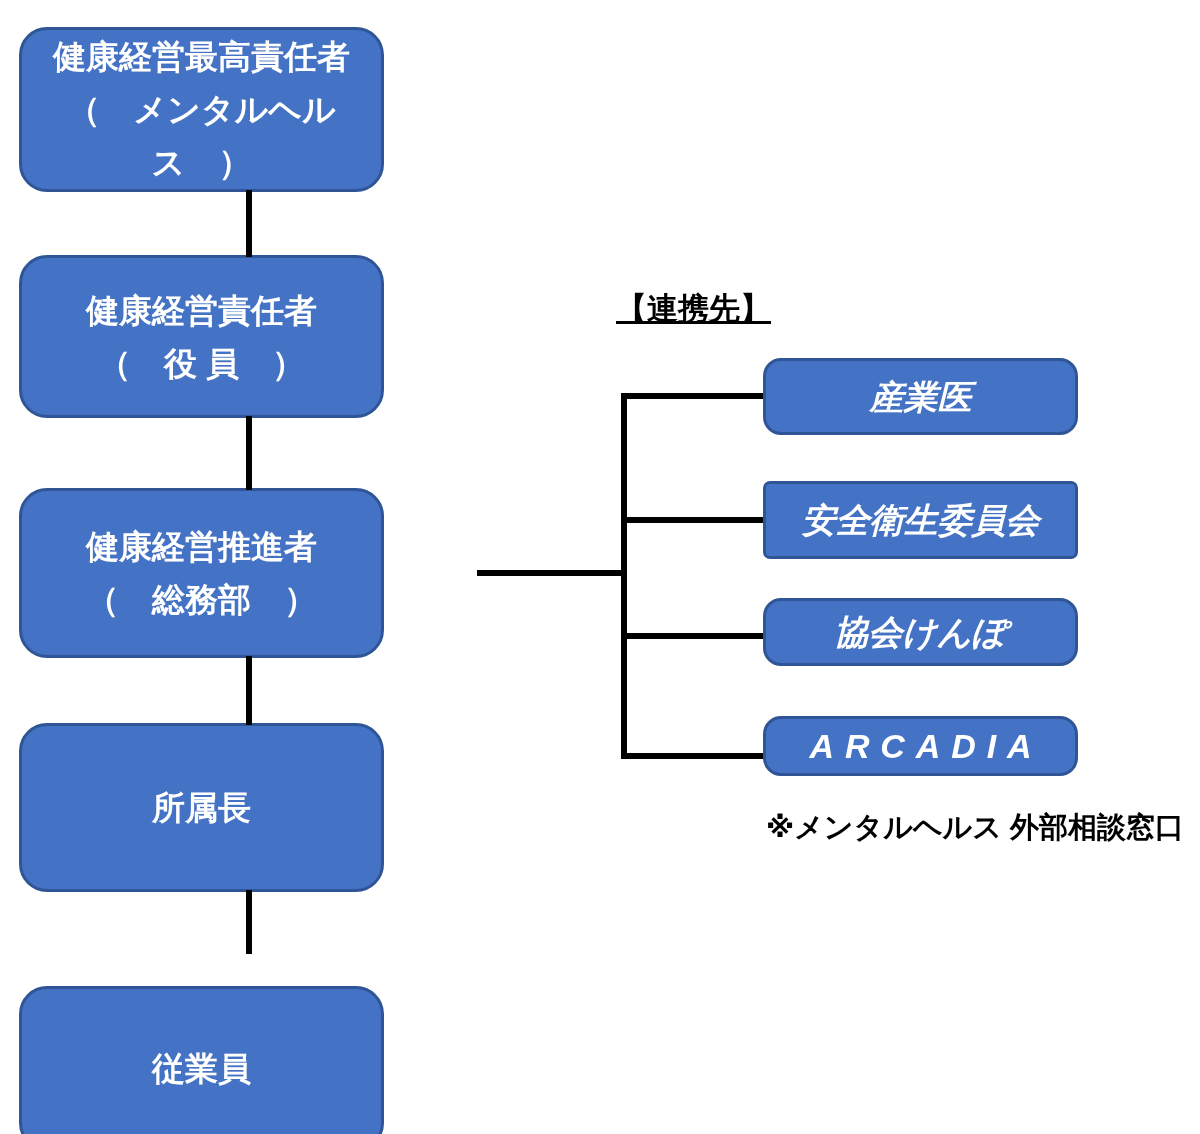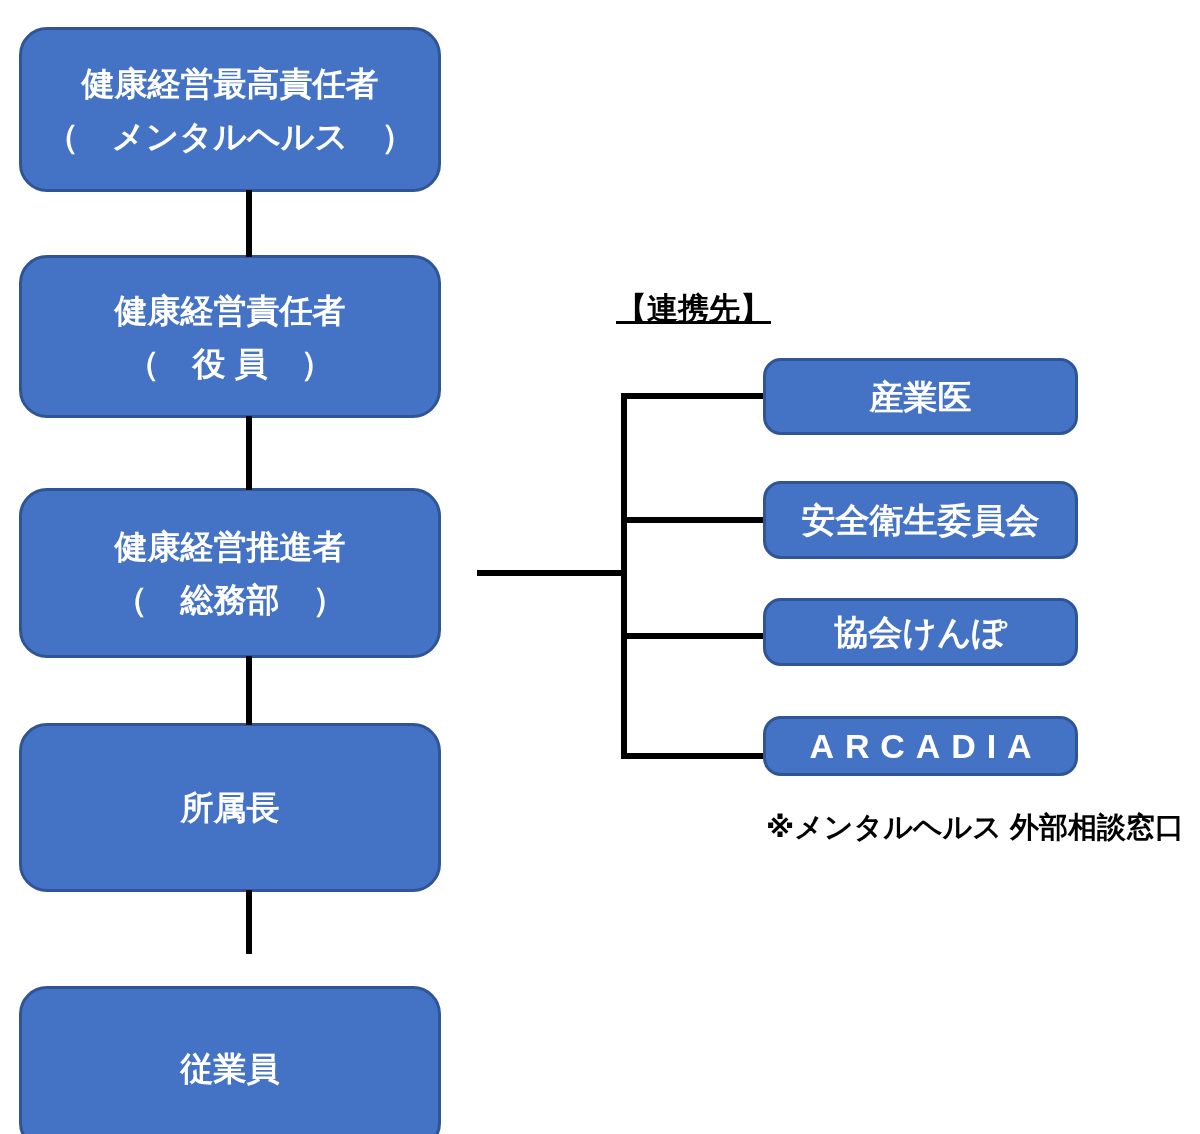--- a/index.html
+++ b/index.html
@@ -17,28 +17,28 @@
     box-sizing:border-box;
     background:var(--box-fill,#4472C4);
     border:3px solid var(--box-border,#2F5597);
     color:var(--box-text,#ffffff);
     display:flex;flex-direction:column;
     align-items:center;justify-content:center;
     text-align:center;
     font-weight:bold;
   }
   .lbox{
-    left:19px;width:422px;
+    left:19px;width:365px;
     border-radius:28px;
     font-size:33px;line-height:53px;
   }
   .rbox{
     left:763px;width:315px;
     border-radius:18px;
-    font-size:34px;line-height:40px;
+    font-size:34px;line-height:40px;font-style:italic;
   }
   .arcadia-label{letter-spacing:0.32em;margin-left:0.32em;}
   
   .line{position:absolute;background:var(--connector,#000000);}
   .vline{width:6px;}
   .hline{height:6px;}
   
   .label{
     position:absolute;
     color:var(--label-text,#000000);
@@ -87,21 +87,21 @@
   <div class="line hline" style="left:621px;top:517px;width:145px;"></div>
   <div class="line hline" style="left:621px;top:633px;width:145px;"></div>
   <div class="line hline" style="left:621px;top:753px;width:145px;"></div>
 
   <div class="label partners-header">【連携先】</div>
 
   <div class="node rbox" style="top:358px;height:77px;">
     <div>産業医</div>
   </div>
 
-  <div class="node rbox" style="top:481px;height:78px;">
+  <div class="node rbox" style="top:481px;height:78px;border-radius:7px;">
     <div>安全衛生委員会</div>
   </div>
 
   <div class="node rbox" style="top:598px;height:68px;">
     <div>協会けんぽ</div>
   </div>
 
   <div class="node rbox" style="top:716px;height:60px;">
     <div class="arcadia-label">ARCADIA</div>
   </div>

